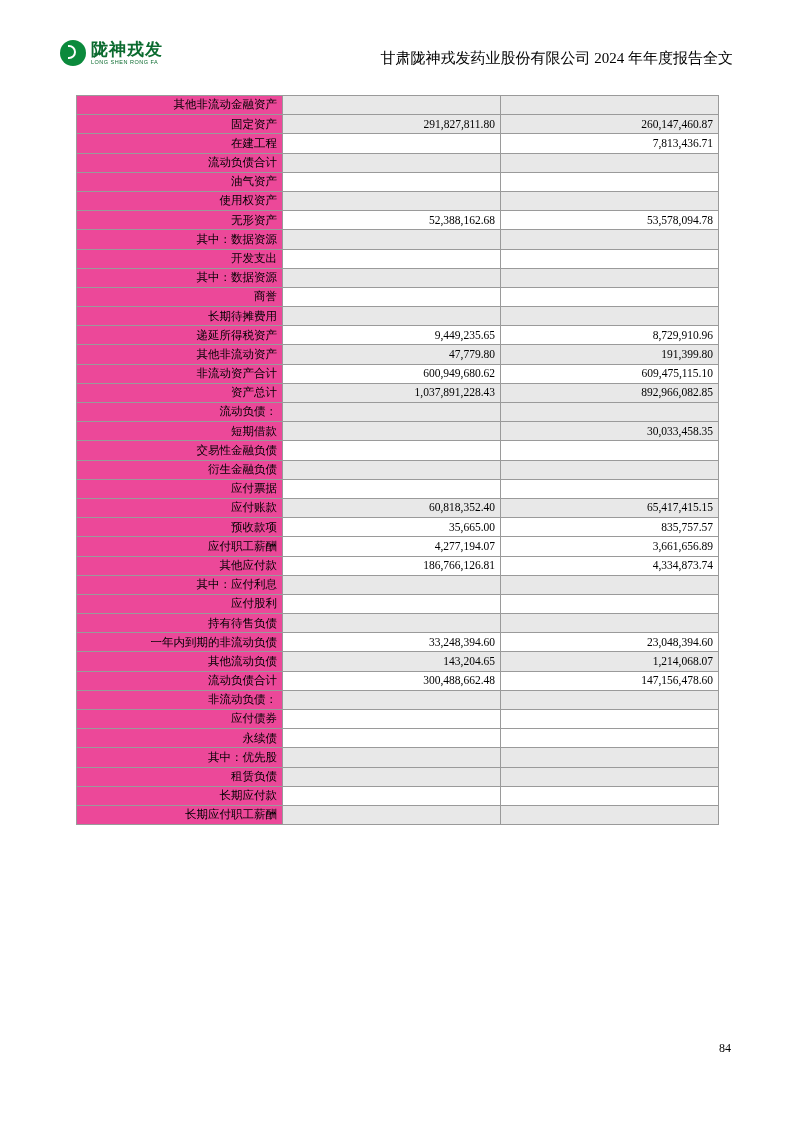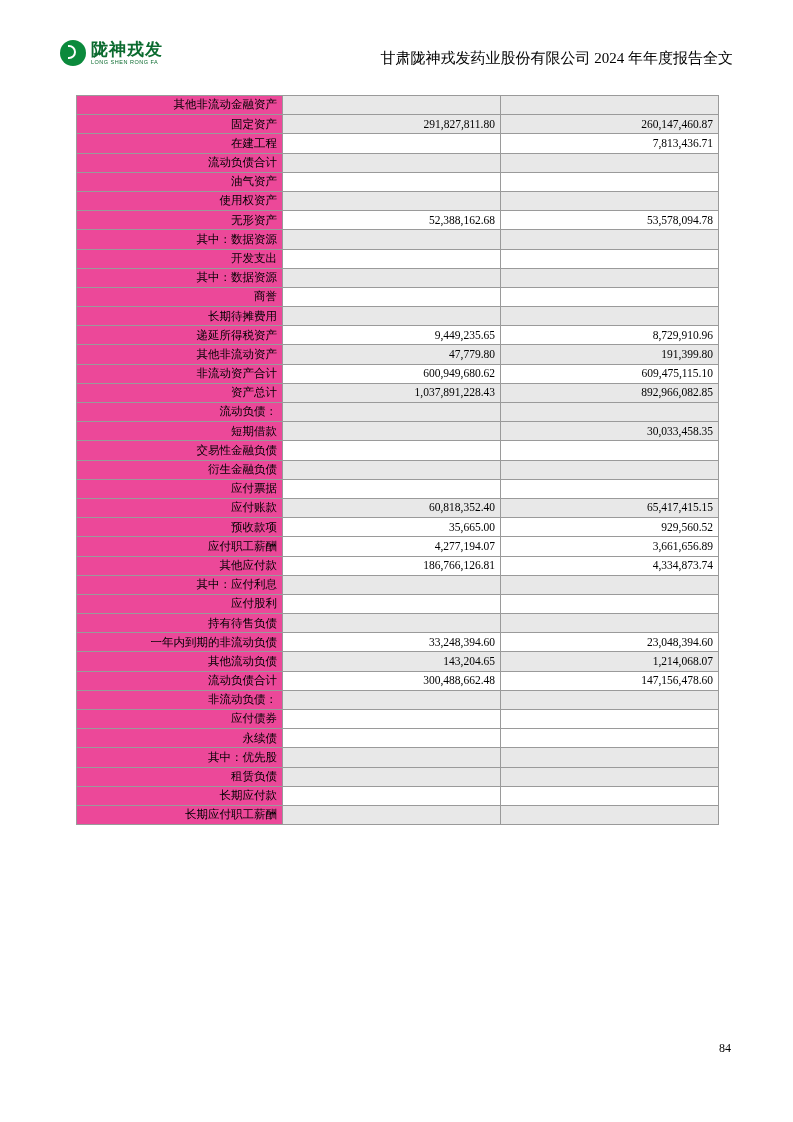--- a/index.html
+++ b/index.html
@@ -262,21 +262,21 @@
             <td class="num"></td>
           </tr>
           <tr>
             <td class="lbl ind1">应付账款</td>
             <td class="num shade">60,818,352.40</td>
             <td class="num shade">65,417,415.15</td>
           </tr>
           <tr>
             <td class="lbl ind1">预收款项</td>
             <td class="num">35,665.00</td>
-            <td class="num">929,560.52</td>
+            <td class="num">835,757.57</td>
           </tr>
           <tr>
             <td class="lbl ind1">应付职工薪酬</td>
             <td class="num">4,277,194.07</td>
             <td class="num">3,661,656.89</td>
           </tr>
           <tr>
             <td class="lbl ind1">其他应付款</td>
             <td class="num">186,766,126.81</td>
             <td class="num">4,334,873.74</td>

